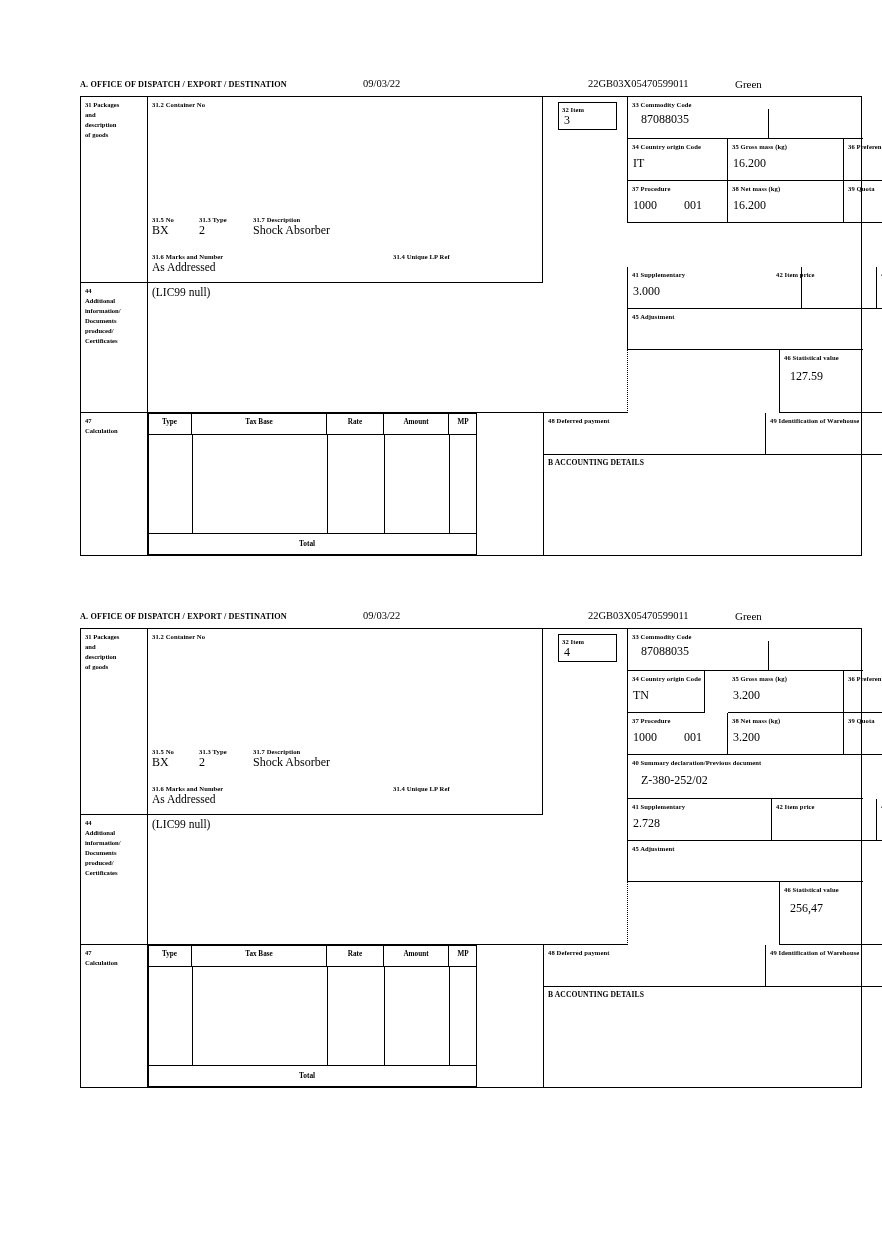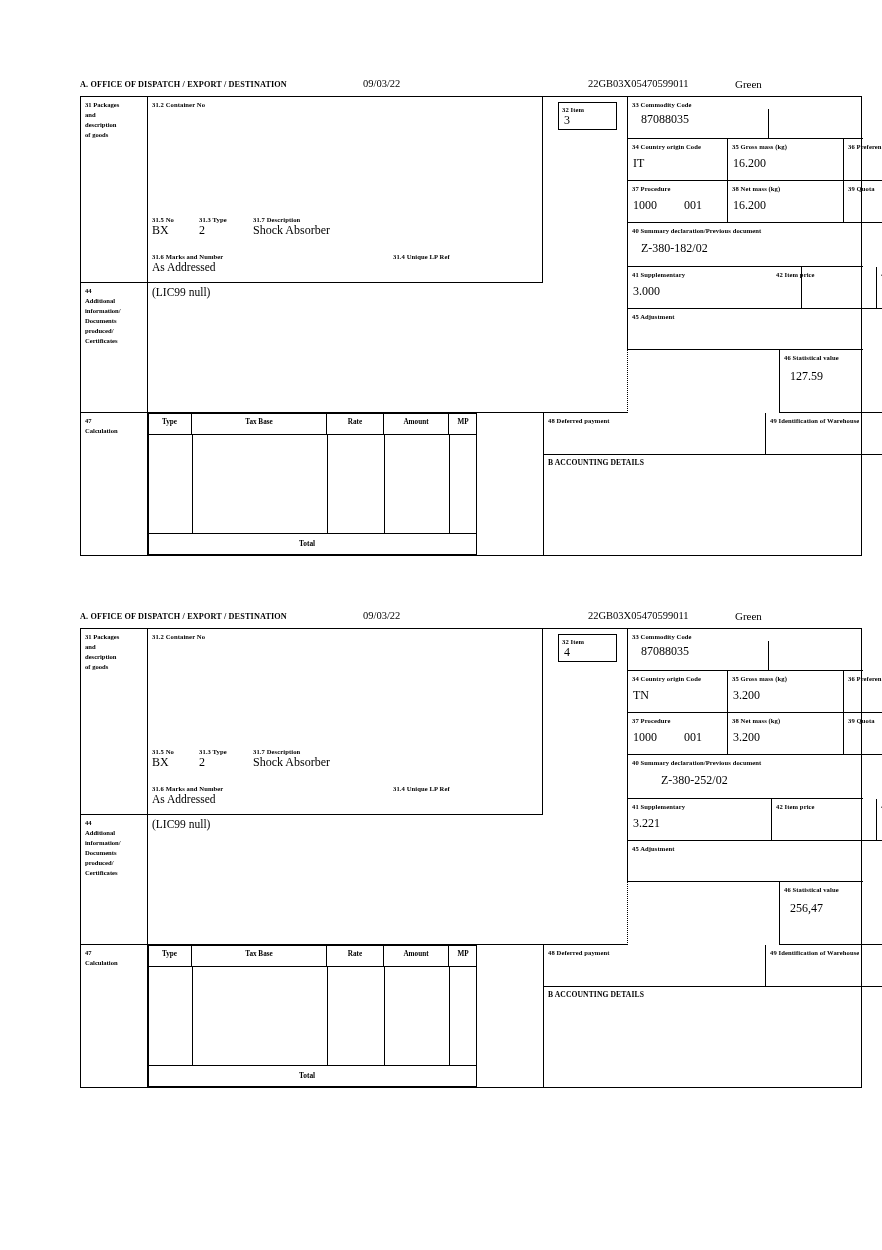--- a/index.html
+++ b/index.html
@@ -198,24 +198,20 @@
       </div>
       <div class="cell bdr-b bdr-r" style="left:647px;top:84px;width:116px;height:42px;">
         <div class="lbl" style="position:absolute;left:4px;top:3px;">38 Net mass (kg)</div>
         <div class="val" style="position:absolute;left:5px;top:18px;font-size:12px;">16.200</div>
       </div>
       <div class="cell bdr-b" style="left:763px;top:84px;width:119px;height:42px;">
         <div class="lbl" style="position:absolute;left:4px;top:3px;">39 Quota</div>
         <div class="val" style="position:absolute;left:5px;top:18px;"></div>
       </div>
 
-      <div class="cell bdr-l bdr-b" style="left:546px;top:126px;width:236px;height:44px;">
-        <div class="lbl" style="position:absolute;left:4px;top:3px;">40 Summary declaration/Previous document</div>
-        <div class="val" style="position:absolute;left:13px;top:19px;font-size:12px;">Z-380-182/02</div>
-      </div>
 
       <div class="cell bdr-l bdr-b bdr-r" style="left:546px;top:170px;width:175px;height:42px;">
         <div class="lbl" style="position:absolute;left:4px;top:3px;">41 Supplementary</div>
         <div class="val" style="position:absolute;left:5px;top:18px;font-size:12px;">3.000</div>
       </div>
       <div class="cell bdr-b bdr-r" style="left:691px;top:170px;width:105px;height:42px;">
         <div class="lbl" style="position:absolute;left:4px;top:3px;">42 Item price</div>
         <div class="val" style="position:absolute;left:5px;top:18px;"></div>
       </div>
       <div class="cell bdr-b" style="left:796px;top:170px;width:86px;height:42px;">
@@ -337,21 +333,21 @@
         <div class="lbl" style="position:absolute;left:3px;top:2px;">32 Item</div>
         <div class="val" style="position:absolute;left:5px;top:11px;font-size:12px;">4</div>
       </div>
 
       <div class="cell bdr-l bdr-b" style="left:546px;top:0;width:236px;height:42px;">
         <div class="lbl" style="position:absolute;left:4px;top:3px;">33 Commodity Code</div>
         <div class="val" style="position:absolute;left:13px;top:16px;font-size:12px;">87088035</div>
         <div style="position:absolute;left:140px;top:12px;width:0;height:30px;border-left:1.2px solid #000;"></div>
       </div>
 
-      <div class="cell bdr-l bdr-b bdr-r" style="left:546px;top:42px;width:101px;height:42px;">
+      <div class="cell bdr-l bdr-b bdr-r" style="left:546px;top:42px;width:78px;height:42px;">
         <div class="lbl" style="position:absolute;left:4px;top:3px;">34 Country origin Code</div>
         <div class="val" style="position:absolute;left:5px;top:18px;font-size:12px;">TN</div>
       </div>
       <div class="cell bdr-b bdr-r" style="left:647px;top:42px;width:116px;height:42px;">
         <div class="lbl" style="position:absolute;left:4px;top:3px;">35 Gross mass (kg)</div>
         <div class="val" style="position:absolute;left:5px;top:18px;font-size:12px;">3.200</div>
       </div>
       <div class="cell bdr-b" style="left:763px;top:42px;width:119px;height:42px;">
         <div class="lbl" style="position:absolute;left:4px;top:3px;">36 Preference</div>
         <div class="val" style="position:absolute;left:5px;top:18px;"></div>
@@ -366,26 +362,26 @@
         <div class="lbl" style="position:absolute;left:4px;top:3px;">38 Net mass (kg)</div>
         <div class="val" style="position:absolute;left:5px;top:18px;font-size:12px;">3.200</div>
       </div>
       <div class="cell bdr-b" style="left:763px;top:84px;width:119px;height:42px;">
         <div class="lbl" style="position:absolute;left:4px;top:3px;">39 Quota</div>
         <div class="val" style="position:absolute;left:5px;top:18px;"></div>
       </div>
 
       <div class="cell bdr-l bdr-b" style="left:546px;top:126px;width:236px;height:44px;">
         <div class="lbl" style="position:absolute;left:4px;top:3px;">40 Summary declaration/Previous document</div>
-        <div class="val" style="position:absolute;left:13px;top:19px;font-size:12px;margin-left:20px;">Z-380-252/02</div>
+        <div class="val" style="position:absolute;left:13px;top:19px;font-size:12px;">Z-380-252/02</div>
       </div>
 
       <div class="cell bdr-l bdr-b bdr-r" style="left:546px;top:170px;width:145px;height:42px;">
         <div class="lbl" style="position:absolute;left:4px;top:3px;">41 Supplementary</div>
-        <div class="val" style="position:absolute;left:5px;top:18px;font-size:12px;">3.221</div>
+        <div class="val" style="position:absolute;left:5px;top:18px;font-size:12px;">2.728</div>
       </div>
       <div class="cell bdr-b bdr-r" style="left:691px;top:170px;width:105px;height:42px;">
         <div class="lbl" style="position:absolute;left:4px;top:3px;">42 Item price</div>
         <div class="val" style="position:absolute;left:5px;top:18px;"></div>
       </div>
       <div class="cell bdr-b" style="left:796px;top:170px;width:86px;height:42px;">
         <div class="lbl" style="position:absolute;left:4px;top:3px;">43 V.M. Code</div>
         <div class="val" style="position:absolute;left:5px;top:18px;"></div>
       </div>
 

